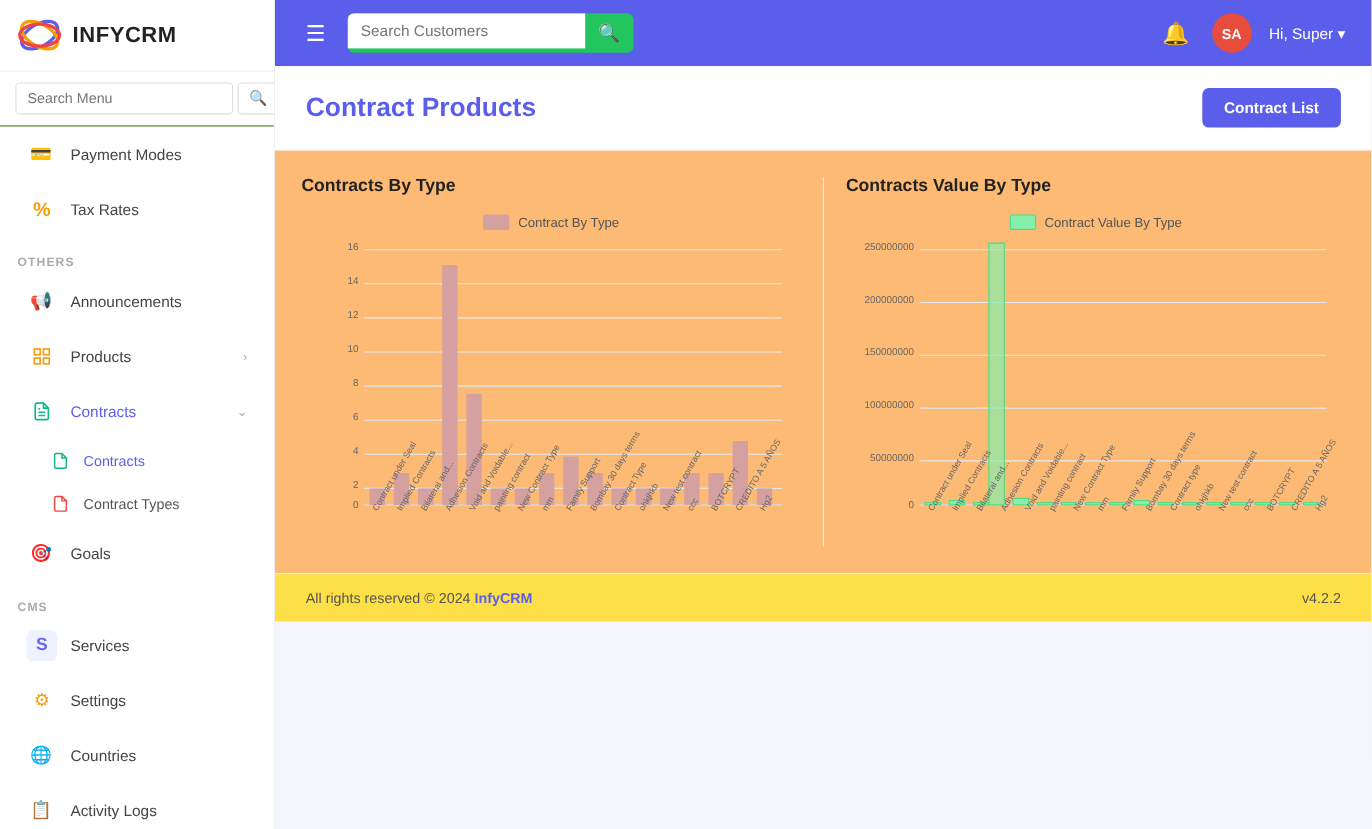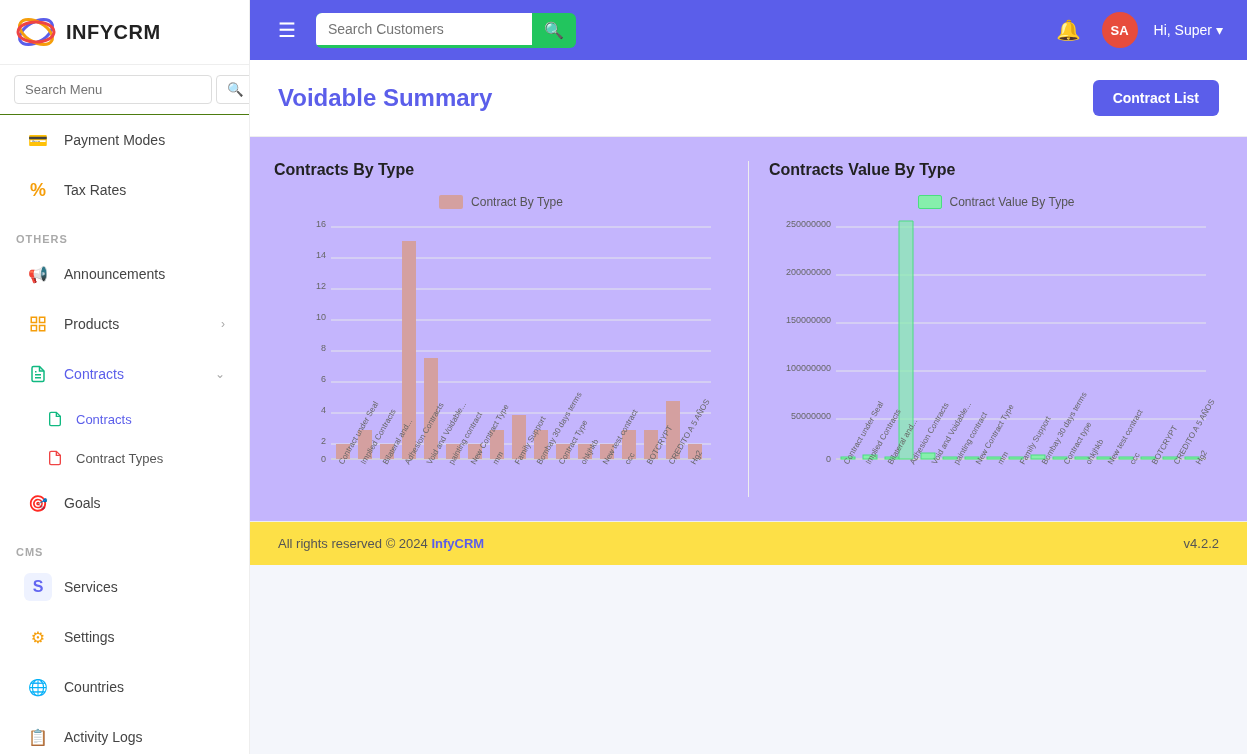--- a/index.html
+++ b/index.html
@@ -227,21 +227,21 @@
       font-weight: 600;
       cursor: pointer;
       margin-left: 42px;
     }
 
     
     .charts-section {
       display: flex;
       gap: 0;
       padding: 24px;
-      background: #c4b5fd;
+      background: #fdba74;
       margin: 0;
     }
     .chart-card {
       flex: 1;
       padding: 0 20px;
     }
     .chart-card:first-child {
       border-right: 1px solid #eee;
       padding-left: 0;
     }
@@ -435,21 +435,21 @@
     <button class="notif-btn">🔔</button>
     <div class="user-avatar">SA</div>
     <div class="user-greeting">
       <span>Hi, Super</span>
       <span style="color:#fff;">▾</span>
     </div>
   </div>
 
   <div class="content">
     <div class="content-header">
-      <h1 class="page-title">Voidable Summary</h1>
+      <h1 class="page-title">Contract Products</h1>
       <button class="contract-list-btn">Contract List</button>
     </div>
 
     <div class="charts-section">
 
       <div class="chart-card">
         <div class="chart-title">Contracts By Type</div>
         <div class="chart-legend">
           <div class="legend-color" style="background:#d4a0a0;"></div>
           <span>Contract By Type</span>

